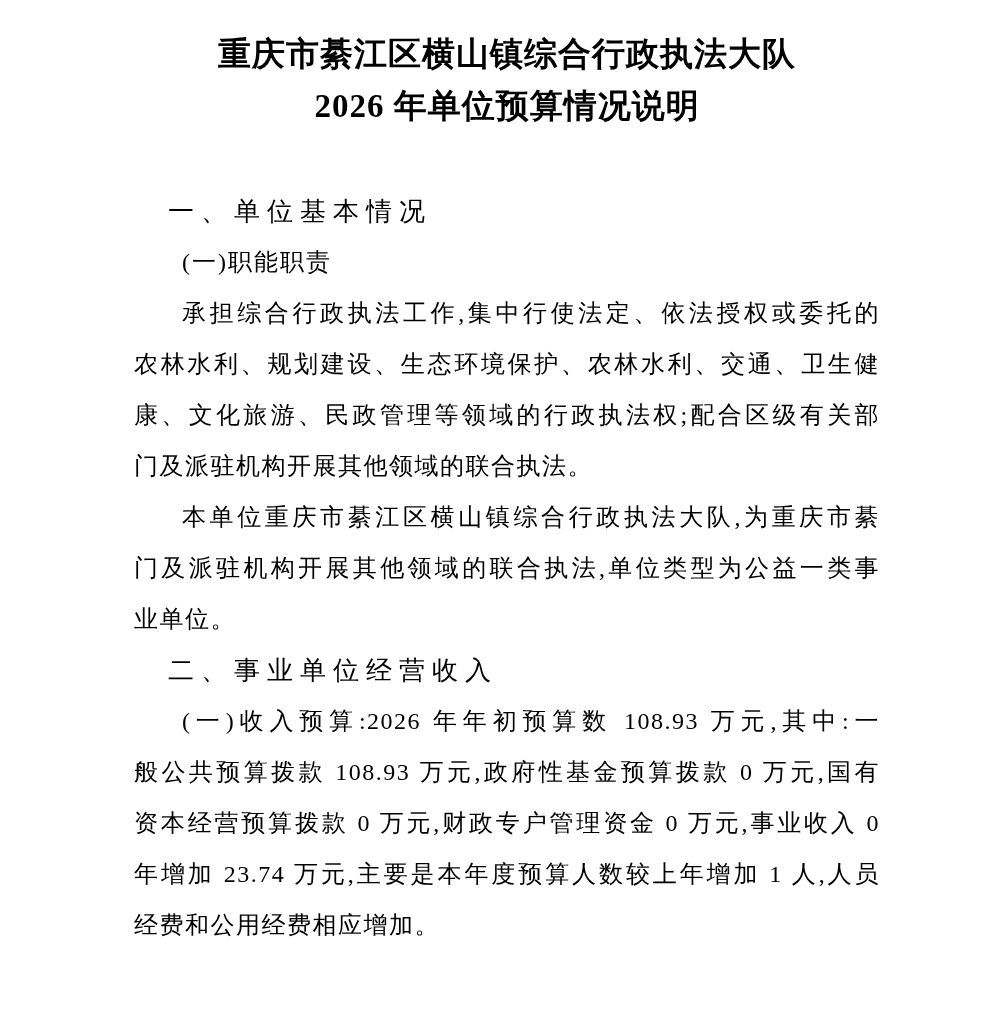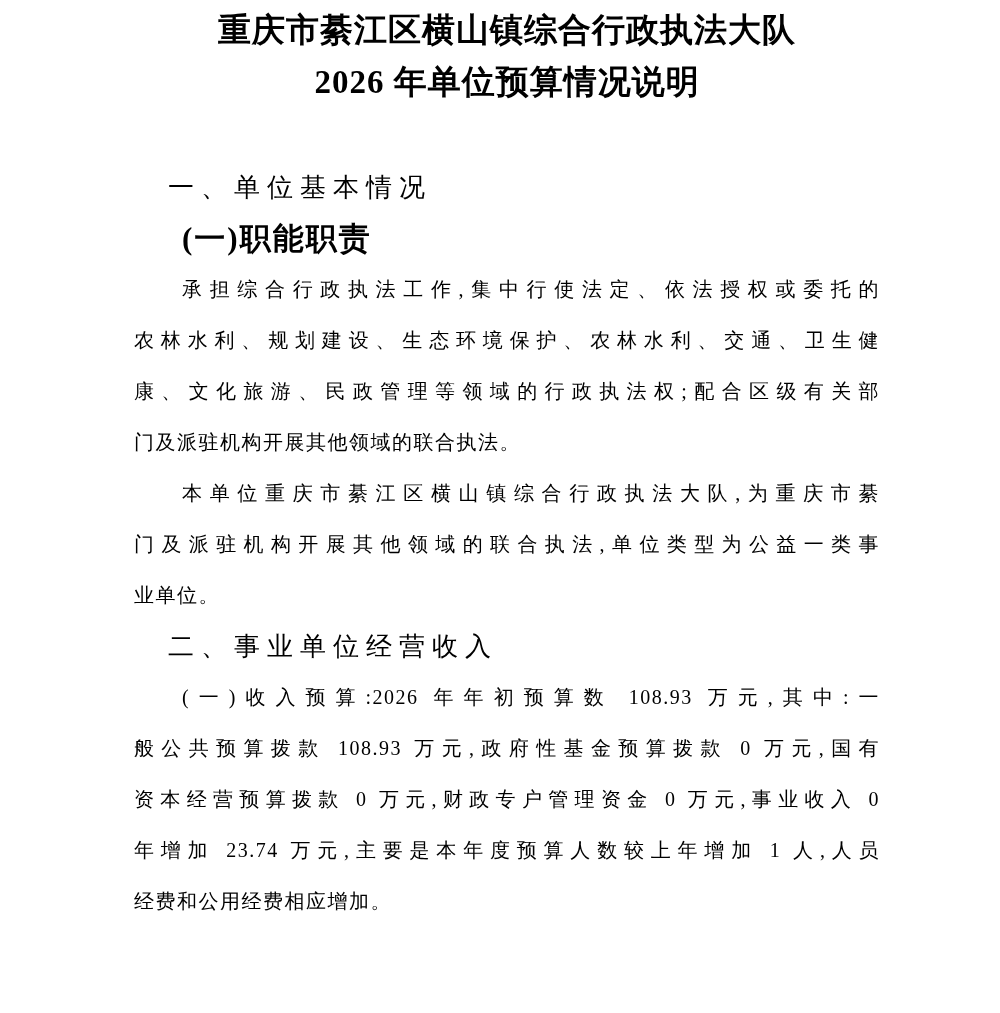--- a/index.html
+++ b/index.html
@@ -9,48 +9,47 @@
     height: 1013px;
     background: #ffffff;
     overflow: hidden;
     color: #000000;
     font-family: "Liberation Serif", "DejaVu Serif", serif;
   }
   .content {
     margin-left: 134px;
     width: 746px;
   }
-  .titles { padding-top: 4px; }
+  .titles { padding-top: 4px; margin-top: 24px; }
   .title-line {
     text-align: center;
     font-weight: 700;
     font-size: 33px;
     line-height: 52px;
     letter-spacing: 1px;
     white-space: nowrap;
   }
   .lines { margin-top: 54px; }
   .lines > div { line-height: 51px; }
   .h1 {
     font-family: "Liberation Sans", "DejaVu Sans", sans-serif;
     font-weight: 400;
     font-size: 26px;
     letter-spacing: 7px;
     text-indent: 34px;
     white-space: nowrap;
   }
   .sub {
-    font-size: 31px;
+    font-size: 24px;
     letter-spacing: 2px;
     text-indent: 48px;
     white-space: nowrap;
-    font-weight: bold;
   }
   .body-line {
-    font-size: 20px;
+    font-size: 24px;
     letter-spacing: 1.5px;
     text-align: justify;
     text-align-last: justify;
   }
   .body-line.first { text-indent: 48px; }
   .body-line.last { text-align-last: left; }
 </style>
 </head>
 <body>
 

